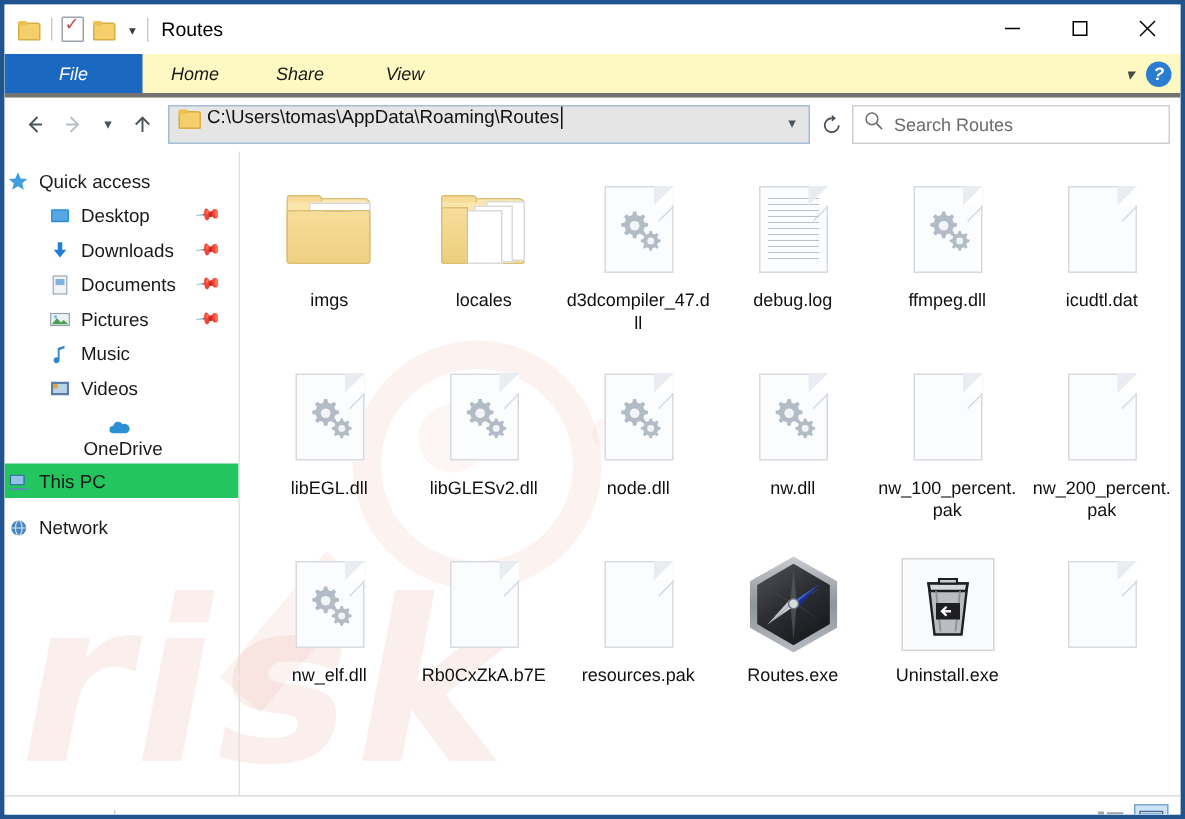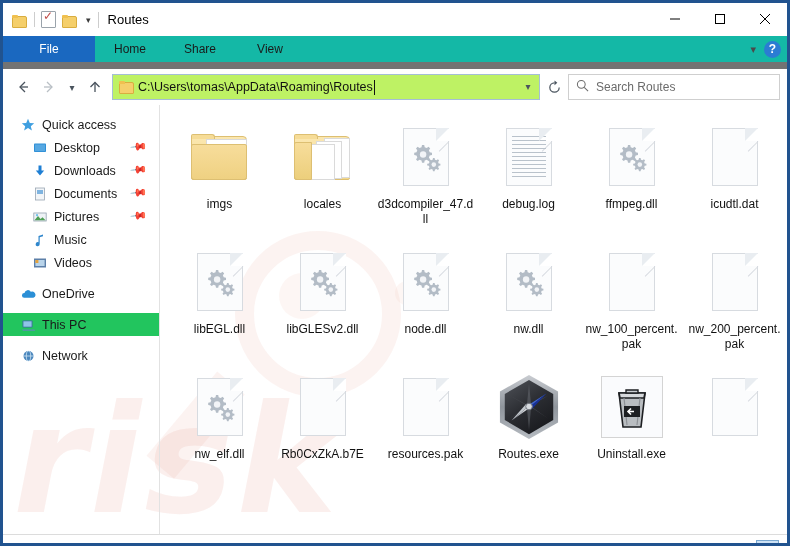--- a/index.html
+++ b/index.html
@@ -58,22 +58,23 @@
   .wc {
     width: 45px; height: 31px; display: flex;
     align-items: center; justify-content: center;
     font-size: 12px; color: #000;
   }
   .wc svg { display: block; }
 
   
   .ribbon {
     height: 26px; position: relative;
-    border-bottom: 7px solid #737373;
-    background: #14b8a6;
+    border-bottom: 3px solid #737373;
+    background: #fef9c3;
+    font-style: italic;
   }
   .tabs { display: flex; height: 26px; }
   .tab {
     display: flex; align-items: center; justify-content: center;
     font-size: 12px; color: #1a1a1a; padding: 0 13px; min-width: 44px;
   }
   .tab.file {
     background: #1a68c0; color: #ffffff; padding: 0 18px; min-width: 56px;
   }
   .ribbon-right {
@@ -95,22 +96,22 @@
   }
   .navbtn {
     width: 26px; height: 26px; display: flex;
     align-items: center; justify-content: center;
     font-size: 15px; color: #4a545e;
   }
   .navbtn.dim { color: #b9bfc5; }
   .navbtn.small { font-size: 10px; width: 20px; }
   .addrbox {
     flex: 1; height: 24px; margin-left: 4px;
-    border: 1px solid #a5bed6; background: #bef264;
-    display: flex; align-items: center; padding: 0 4px;
+    border: 1px solid #a5bed6; background: #e5e5e5;
+    display: flex; align-items: flex-start; padding: 0 4px;
     position: relative;
   }
   .addr-folder { margin: 0 5px 0 2px; }
   .addr-text {
     font-size: 12.5px; color: #111; white-space: nowrap;
   }
   .caret {
     display: inline-block; width: 1px; height: 15px;
     background: #111; vertical-align: -3px; margin-left: 1px;
   }
@@ -136,21 +137,21 @@
     position: relative; display: flex;
     height: 429px; background: #fff;
   }
   .sidebar {
     width: 156px; flex: none; padding-top: 8px;
     position: relative; z-index: 2;
     background: transparent;
   }
   .side-item {
     height: 23px; display: flex; align-items: center;
-    font-size: 12.5px; color: #1a1a1a; padding-left: 18px;
+    font-size: 12.5px; color: #1a1a1a; padding-left: 2px;
     position: relative;
   }
   .side-item.l2 { padding-left: 30px; }
   .side-item.sel { background: #22c55e; }
   .side-ico {
     width: 17px; display: flex; align-items: center;
     justify-content: flex-start; flex: none; margin-right: 4px;
   }
   .pin {
     position: absolute; right: 13px; color: #8b949c; font-size: 11px;
@@ -496,21 +497,21 @@
         <span class="side-ico">
           <svg width="14" height="14" viewBox="0 0 14 14">
               <rect x="1" y="2.5" width="12" height="9" fill="#5c7fa8"></rect>
               <rect x="2.4" y="4" width="9.2" height="6" fill="#b9d4ea"></rect>
               <rect x="2.4" y="4" width="3" height="3" fill="#e4a23c"></rect>
             </svg>
         </span>
         <span>Videos</span>
       </div>
 
-      <div class="side-item" style="margin-top:8px;">
+      <div class="side-item" style="margin-top:8px;flex-direction:column;">
         <span class="side-ico">
           <svg width="15" height="14" viewBox="0 0 15 14">
               <path d="M3.2 10.8 a2.4 2.4 0 0 1 0.3 -4.8 a3.4 3.4 0 0 1 6.3 -1.2 a2.9 2.9 0 0 1 2.6 6 Z" fill="#2b8fd6"></path>
             </svg>
         </span>
         <span>OneDrive</span>
       </div>
 
       <div class="side-item sel" style="margin-top:8px;">
         <span class="side-ico">

